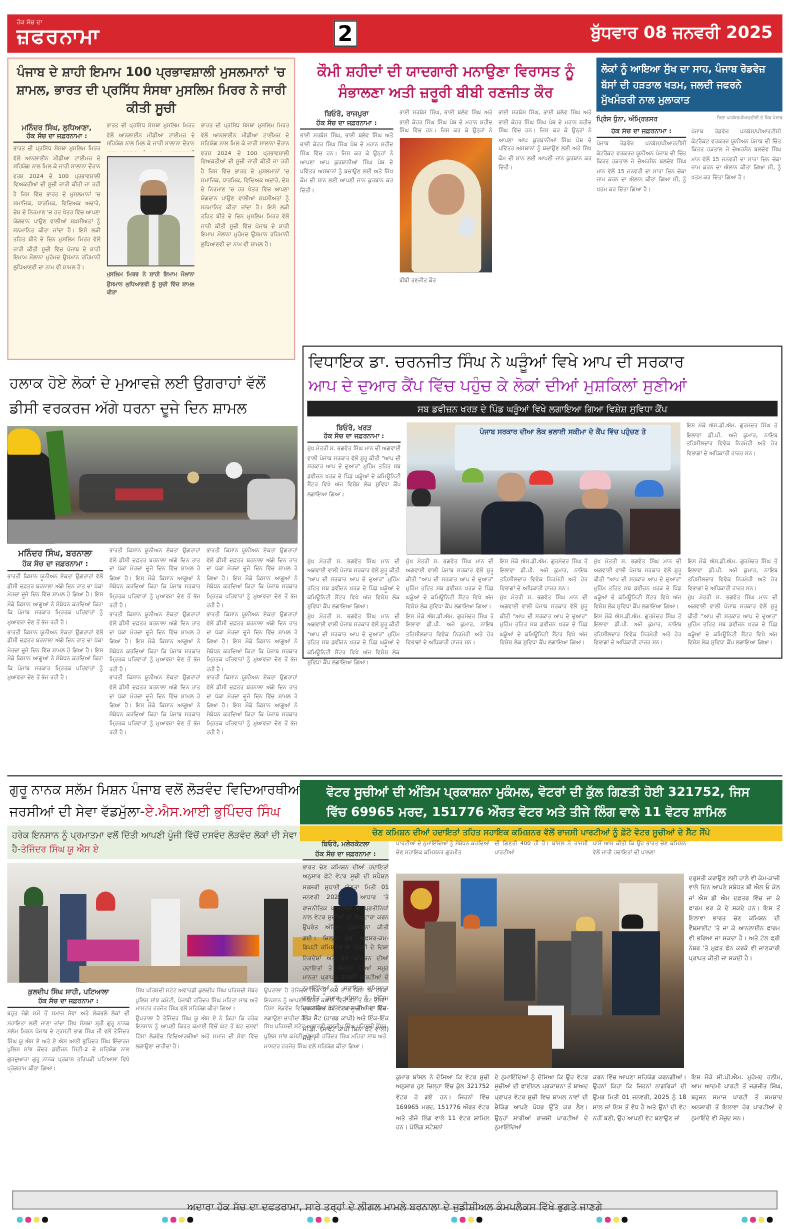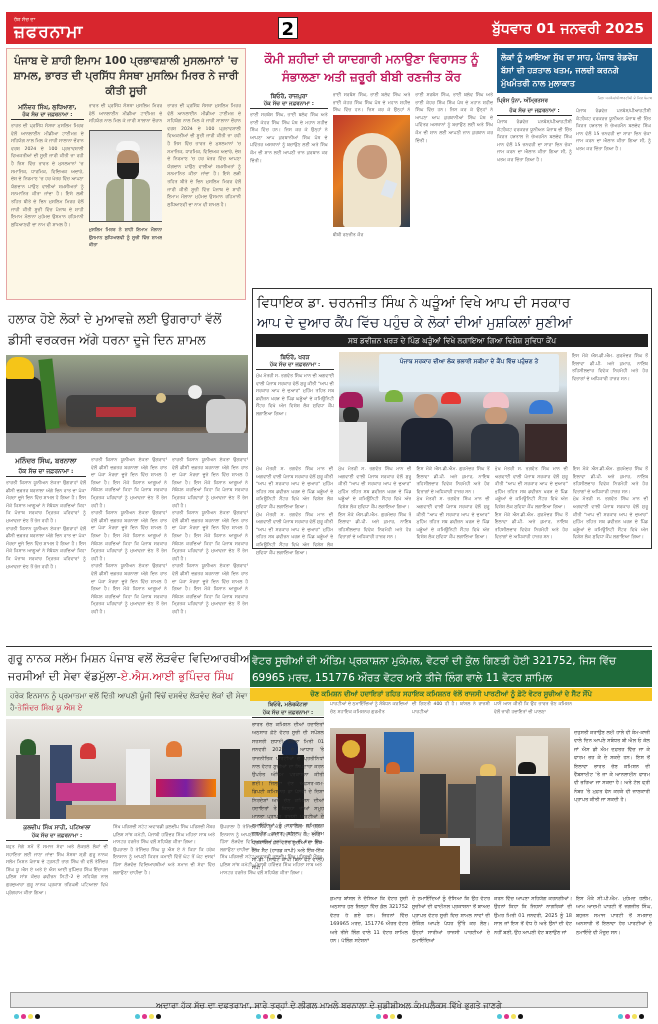--- a/index.html
+++ b/index.html
@@ -24,21 +24,21 @@
 </style>
 </head>
 <body>
 
 <div class="abs masthead">
   <div class="brand">
     <span class="tag">ਹੱਕ ਸੱਚ ਦਾ</span>
     <span class="name">ਜ਼ਫਰਨਾਮਾ</span>
   </div>
   <div class="pageno">2</div>
-  <div class="date">ਬੁੱਧਵਾਰ 01 ਜਨਵਰੀ 2025</div>
+  <div class="date">ਬੁੱਧਵਾਰ 08 ਜਨਵਰੀ 2025</div>
 </div>
 
 <div class="abs box" style="left:6px;top:48px;width:240px;height:252px;background:#fdf7e6;border-color:#e6a5a5">
   <div class="hl" style="font-size:10.5px;padding:4px 5px 4px;color:#333;text-align:center;line-height:15px">ਪੰਜਾਬ ਦੇ ਸ਼ਾਹੀ ਇਮਾਮ 100 ਪ੍ਰਭਾਵਸ਼ਾਲੀ ਮੁਸਲਮਾਨਾਂ 'ਚ ਸ਼ਾਮਲ, ਭਾਰਤ ਦੀ ਪ੍ਰਸਿੱਧ ਸੰਸਥਾ ਮੁਸਲਿਮ ਮਿਰਰ ਨੇ ਜਾਰੀ ਕੀਤੀ ਸੂਚੀ</div>
   <div style="display:flex;gap:5px;padding:0 4px">
     <div class="col" style="width:75px;height:215px">
       <div class="byline">ਮਨਿੰਦਰ ਸਿੰਘ, ਲੁਧਿਆਣਾ,</div>
       <div class="byline2">ਹੱਕ ਸੱਚ ਦਾ ਜਫ਼ਰਨਾਮਾ :</div>
       <p>ਭਾਰਤ ਦੀ ਪ੍ਰਸਿੱਧ ਸੰਸਥਾ ਮੁਸਲਿਮ ਮਿਰਰ ਵੱਲੋਂ ਆਨਲਾਈਨ ਮੀਡੀਆ ਟਾਈਮਜ਼ ਦੇ ਸਹਿਯੋਗ ਨਾਲ ਮਿਲ ਕੇ ਜਾਰੀ ਸਾਲਾਨਾ ਦੌਰਾਨ ਵਰਸ਼ 2024 ਦੇ 100 ਪ੍ਰਭਾਵਸ਼ਾਲੀ ਵਿਅਕਤੀਆਂ ਦੀ ਸੂਚੀ ਜਾਰੀ ਕੀਤੀ ਜਾ ਰਹੀ ਹੈ ਜਿਸ ਵਿੱਚ ਭਾਰਤ ਦੇ ਮੁਸਲਮਾਨਾਂ 'ਚ ਸਮਾਜਿਕ, ਧਾਰਮਿਕ, ਵਿਦਿਅਕ ਅਦਾਰੇ, ਦੇਸ਼ ਦੇ ਨਿਰਮਾਣ 'ਚ ਹਰ ਖੇਤਰ ਵਿੱਚ ਆਪਣਾ ਯੋਗਦਾਨ ਪਾਉਣ ਵਾਲੀਆਂ ਸ਼ਖ਼ਸੀਅਤਾਂ ਨੂੰ ਸਨਮਾਨਿਤ ਕੀਤਾ ਜਾਂਦਾ ਹੈ। ਇਸੇ ਲੜੀ ਤਹਿਤ ਬੀਤੇ ਦੇ ਦਿਨ ਮੁਸਲਿਮ ਮਿਰਰ ਵੱਲੋਂ ਜਾਰੀ ਕੀਤੀ ਸੂਚੀ ਵਿੱਚ ਪੰਜਾਬ ਦੇ ਸ਼ਾਹੀ ਇਮਾਮ ਮੌਲਾਨਾ ਮੁਹੰਮਦ ਉਸਮਾਨ ਰਹਿਮਾਨੀ ਲੁਧਿਆਣਵੀ ਦਾ ਨਾਮ ਵੀ ਸ਼ਾਮਲ ਹੈ।</p>
     </div>
@@ -76,39 +76,39 @@
       </div>
       <p>ਬੀਬੀ ਰਣਜੀਤ ਕੌਰ</p>
     </div>
     <div class="col" style="width:78px;height:195px">
       <p>ਭਾਈ ਸਰਬੰਸ ਸਿੰਘ, ਭਾਈ ਬਲੇਵ ਸਿੰਘ ਅਤੇ ਭਾਈ ਕੇਹਰ ਸਿੰਘ ਸਿੰਘ ਪੰਥ ਦੇ ਮਹਾਨ ਸ਼ਹੀਦ ਸਿੰਘ ਵਿੱਚ ਹਨ। ਜਿਸ ਕਰ ਕੇ ਉਨ੍ਹਾਂ ਨੇ ਆਪਣਾ ਆਪ ਕੁਰਬਾਨੀਆਂ ਸਿੰਘ ਪੰਥ ਦੇ ਪਵਿੱਤਰ ਅਸਥਾਨਾਂ ਨੂੰ ਬਚਾਉਣ ਲਈ ਅਤੇ ਸਿੱਖ ਕੌਮ ਦੀ ਸ਼ਾਨ ਲਈ ਆਪਣੀ ਜਾਨ ਕੁਰਬਾਨ ਕਰ ਦਿੱਤੀ।</p>
     </div>
   </div>
 </div>
 
 <div class="abs" style="left:497px;top:48px;width:155px;height:238px">
-  <div class="band hl" style="background:#1f5e8a;color:#fff;font-size:8.2px;line-height:13px;padding:3px 4px;text-align:left">ਲੋਕਾਂ ਨੂੰ ਆਇਆ ਸੁੱਖ ਦਾ ਸਾਹ, ਪੰਜਾਬ ਰੋਡਵੇਜ਼ ਬੱਸਾਂ ਦੀ ਹੜਤਾਲ ਖਤਮ, ਜਲਦੀ ਕਰਨਗੇ ਮੁੱਖਮੰਤਰੀ ਨਾਲ ਮੁਲਾਕਾਤ</div>
+  <div class="band hl" style="background:#1f5e8a;color:#fff;font-size:8.2px;line-height:13px;padding:3px 4px;text-align:left">ਲੋਕਾਂ ਨੂੰ ਆਇਆ ਸੁੱਖ ਦਾ ਸਾਹ, ਪੰਜਾਬ ਰੋਡਵੇਜ਼ ਬੱਸਾਂ ਦੀ ਹੜਤਾਲ ਖਤਮ, ਜਲਦੀ ਜਫਰਨੇ ਮੁੱਖਮੰਤਰੀ ਨਾਲ ਮੁਲਾਕਾਤ</div>
   <div style="display:flex;justify-content:space-between;margin-top:3px">
     <span class="byline" style="font-size:5.5px">ਪ੍ਰਿੰਸ ਧੁੰਨਾ, ਅੰਮ੍ਰਿਤਸਰ</span>
     <span style="font-size:3.6px;color:#666">ਜਿਲਾ ਪਨਬੱਸ/ਪੀਆਰਟੀਸੀ ਦੇ ਕਿਰ ਪੰਜਾਬ</span>
   </div>
   <div style="display:flex;gap:4px;margin-top:2px">
     <div class="col" style="width:75px;height:180px">
       <div class="byline2">ਹੱਕ ਸੱਚ ਦਾ ਜਫ਼ਰਨਾਮਾ :</div>
       <p>ਪੰਜਾਬ ਰੋਡਵੇਜ਼ ਪਨਬੱਸ/ਪੀਆਰਟੀਸੀ ਕੰਟਰੈਕਟ ਵਰਕਰਜ਼ ਯੂਨੀਅਨ ਪੰਜਾਬ ਦੀ ਚਿੰਤ ਕਿਰਤ ਹੜਤਾਲ ਜੋ ਚੇਅਰਮੈਨ ਬਲਦੇਵ ਸਿੰਘ ਮਾਨ ਵੱਲੋਂ 15 ਜਨਵਰੀ ਦਾ ਸਾਰਾ ਦਿਨ ਚੱਕਾ ਜਾਮ ਕਰਨ ਦਾ ਐਲਾਨ ਕੀਤਾ ਗਿਆ ਸੀ, ਨੂੰ ਖਤਮ ਕਰ ਦਿੱਤਾ ਗਿਆ ਹੈ।</p>
     </div>
     <div class="col" style="width:75px;height:180px">
       <p>ਪੰਜਾਬ ਰੋਡਵੇਜ਼ ਪਨਬੱਸ/ਪੀਆਰਟੀਸੀ ਕੰਟਰੈਕਟ ਵਰਕਰਜ਼ ਯੂਨੀਅਨ ਪੰਜਾਬ ਦੀ ਚਿੰਤ ਕਿਰਤ ਹੜਤਾਲ ਜੋ ਚੇਅਰਮੈਨ ਬਲਦੇਵ ਸਿੰਘ ਮਾਨ ਵੱਲੋਂ 15 ਜਨਵਰੀ ਦਾ ਸਾਰਾ ਦਿਨ ਚੱਕਾ ਜਾਮ ਕਰਨ ਦਾ ਐਲਾਨ ਕੀਤਾ ਗਿਆ ਸੀ, ਨੂੰ ਖਤਮ ਕਰ ਦਿੱਤਾ ਗਿਆ ਹੈ।</p>
     </div>
   </div>
 </div>
 
 <div class="abs box" style="left:252px;top:288px;width:400px;height:261px;border:1.5px solid #333">
   <div class="hl" style="font-size:13.6px;line-height:20px;padding:3px 4px 0;font-weight:normal;color:#111">ਵਿਧਾਇਕ ਡਾ. ਚਰਨਜੀਤ ਸਿੰਘ ਨੇ ਘੜੂੰਆਂ ਵਿਖੇ ਆਪ ਦੀ ਸਰਕਾਰ</div>
-  <div class="hl" style="font-size:13.6px;line-height:20px;padding:0 4px;font-weight:normal;color:#0f172a">ਆਪ ਦੇ ਦੁਆਰ ਕੈਂਪ ਵਿੱਚ ਪਹੁੰਚ ਕੇ ਲੋਕਾਂ ਦੀਆਂ ਮੁਸ਼ਕਿਲਾਂ ਸੁਣੀਆਂ</div>
+  <div class="hl" style="font-size:13.6px;line-height:20px;padding:0 4px;font-weight:normal;color:#a21caf">ਆਪ ਦੇ ਦੁਆਰ ਕੈਂਪ ਵਿੱਚ ਪਹੁੰਚ ਕੇ ਲੋਕਾਂ ਦੀਆਂ ਮੁਸ਼ਕਿਲਾਂ ਸੁਣੀਆਂ</div>
   <div class="band" style="background:#222;font-size:7.5px;line-height:13px;margin:2px 3px;font-weight:normal">ਸਬ ਡਵੀਜ਼ਨ ਖਰੜ ਦੇ ਪਿੰਡ ਘੜੂੰਆਂ ਵਿਖੇ ਲਗਾਇਆ ਗਿਆ ਵਿਸ਼ੇਸ਼ ਸੁਵਿਧਾ ਕੈਂਪ</div>
   <div style="display:flex;gap:5px;padding:3px 3px 0">
     <div class="col" style="width:78px;height:110px">
       <div class="byline">ਬਿਓਰੋ, ਖਰੜ</div>
       <div class="byline2">ਹੱਕ ਸੱਚ ਦਾ ਜਫ਼ਰਨਾਮਾ :</div>
       <p>ਮੁੱਖ ਮੰਤਰੀ ਸ. ਭਗਵੰਤ ਸਿੰਘ ਮਾਨ ਦੀ ਅਗਵਾਈ ਵਾਲੀ ਪੰਜਾਬ ਸਰਕਾਰ ਵੱਲੋਂ ਸ਼ੁਰੂ ਕੀਤੀ "ਆਪ ਦੀ ਸਰਕਾਰ ਆਪ ਦੇ ਦੁਆਰ" ਮੁਹਿੰਮ ਤਹਿਤ ਸਬ ਡਵੀਜ਼ਨ ਖਰੜ ਦੇ ਪਿੰਡ ਘੜੂੰਆਂ ਦੇ ਕਮਿਊਨਿਟੀ ਸੈਂਟਰ ਵਿਖੇ ਅੱਜ ਵਿਸ਼ੇਸ਼ ਲੋਕ ਸੁਵਿਧਾ ਕੈਂਪ ਲਗਾਇਆ ਗਿਆ।</p>
     </div>
     <div class="photo" style="width:228px;height:110px;background:linear-gradient(180deg,#e9ddc8 0%,#d7e3ea 30%,#8a8a8a 60%,#3a3a3a 100%);position:relative">
       <div style="position:absolute;left:40px;top:2px;width:180px;height:38px;background:#e4eef4;border-radius:2px;padding:3px 8px">
         <div style="font-size:5.8px;font-weight:bold;color:#1a3a6a;text-align:center;line-height:8.5px">ਪੰਜਾਬ ਸਰਕਾਰ ਦੀਆ ਲੋਕ ਭਲਾਈ ਸਕੀਮਾ ਦੇ ਕੈਂਪ ਵਿੱਚ ਪਹੁੰਚਣ ਤੇ</div>
@@ -222,21 +222,21 @@
       <p>ਉਪਰਾਲਾ ਹੈ ਤੇਜਿੰਦਰ ਸਿੰਘ ਯੂ ਐਸ ਏ ਨੇ ਕਿਹਾ ਕਿ ਹਰੇਕ ਇਨਸਾਨ ਨੂੰ ਆਪਣੀ ਕਿਰਤ ਕਮਾਈ ਵਿੱਚੋਂ ਘੱਟ ਤੋਂ ਘੱਟ ਦਸਵਾਂ ਹਿੱਸਾ ਲੋੜਵੰਦ ਵਿਦਿਆਰਥੀਆਂ ਅਤੇ ਸਮਾਜ ਦੀ ਸੇਵਾ ਵਿੱਚ ਲਗਾਉਣਾ ਚਾਹੀਦਾ ਹੈ।</p>
     </div>
     <div class="col" style="width:102px;height:150px">
       <p>ਉਪਰਾਲਾ ਹੈ ਤੇਜਿੰਦਰ ਸਿੰਘ ਯੂ ਐਸ ਏ ਨੇ ਕਿਹਾ ਕਿ ਹਰੇਕ ਇਨਸਾਨ ਨੂੰ ਆਪਣੀ ਕਿਰਤ ਕਮਾਈ ਵਿੱਚੋਂ ਘੱਟ ਤੋਂ ਘੱਟ ਦਸਵਾਂ ਹਿੱਸਾ ਲੋੜਵੰਦ ਵਿਦਿਆਰਥੀਆਂ ਅਤੇ ਸਮਾਜ ਦੀ ਸੇਵਾ ਵਿੱਚ ਲਗਾਉਣਾ ਚਾਹੀਦਾ ਹੈ।</p>
       <p>ਸਿੱਖ ਪਰਿਸ਼ਦੀ ਸਟੇਟ ਅਵਾਰਡੀ ਕੁਲਦੀਪ ਸਿੰਘ ਪਰਿਸ਼ਦੀ ਮੈਂਬਰ ਪੁਲਿਸ ਸਾਂਝ ਕਮੇਟੀ, ਪੰਜਾਬੀ ਹਰਿੰਦਰ ਸਿੰਘ ਮਹਿਤਾ ਸਾਬ ਅਤੇ ਮਾਸਟਰ ਹਰਜੋਤ ਸਿੰਘ ਵਲੋਂ ਸਹਿਯੋਗ ਕੀਤਾ ਗਿਆ।</p>
     </div>
   </div>
 </div>
 
 <div class="abs" style="left:250px;top:650px;width:402px;height:336px">
-  <div class="band hl" style="background:#1e6b3a;color:#fff;font-size:10.4px;line-height:16.5px;padding:2px 2px;text-align:left;font-weight:normal">ਵੋਟਰ ਸੂਚੀਆਂ ਦੀ ਅੰਤਿਮ ਪ੍ਰਕਾਸ਼ਨਾ ਮੁਕੰਮਲ, ਵੋਟਰਾਂ ਦੀ ਕੁੱਲ ਗਿਣਤੀ ਹੋਈ 321752, ਜਿਸ ਵਿੱਚ 69965 ਮਰਦ, 151776 ਔਰਤ ਵੋਟਰ ਅਤੇ ਤੀਜੇ ਲਿੰਗ ਵਾਲੇ 11 ਵੋਟਰ ਸ਼ਾਮਿਲ</div>
+  <div class="band hl" style="background:#1e6b3a;color:#fff;font-size:10.4px;line-height:16.5px;padding:2px 22px;text-align:left;font-weight:bold">ਵੋਟਰ ਸੂਚੀਆਂ ਦੀ ਅੰਤਿਮ ਪ੍ਰਕਾਸ਼ਨਾ ਮੁਕੰਮਲ, ਵੋਟਰਾਂ ਦੀ ਕੁੱਲ ਗਿਣਤੀ ਹੋਈ 321752, ਜਿਸ ਵਿੱਚ 69965 ਮਰਦ, 151776 ਔਰਤ ਵੋਟਰ ਅਤੇ ਤੀਜੇ ਲਿੰਗ ਵਾਲੇ 11 ਵੋਟਰ ਸ਼ਾਮਿਲ</div>
   <div style="background:#f6c623;color:#1e6b3a;font-size:6.8px;line-height:11px;padding:1px 1px;font-weight:bold;text-align:center;margin-top:1px">ਚੋਣ ਕਮਿਸ਼ਨ ਦੀਆਂ ਹਦਾਇਤਾਂ ਤਹਿਤ ਸਹਾਇਕ ਕਮਿਸ਼ਨਰ ਵੱਲੋਂ ਰਾਜਸੀ ਪਾਰਟੀਆਂ ਨੂੰ ਫ਼ੋਟੋ ਵੋਟਰ ਸੂਚੀਆਂ ਦੇ ਸੈੱਟ ਸੌਂਪੇ</div>
 </div>
 <div class="abs col" style="left:252px;top:700px;width:72px;height:286px">
   <div class="byline" style="font-size:5.5px">ਬਿਓਰੋ, ਮਲੇਰਕੋਟਲਾ</div>
   <div class="byline2">ਹੱਕ ਸੱਚ ਦਾ ਜਫ਼ਰਨਾਮਾ :</div>
   <p style="font-size:5px;line-height:8.4px;color:#333">ਭਾਰਤ ਚੋਣ ਕਮਿਸ਼ਨ ਦੀਆਂ ਹਦਾਇਤਾਂ ਅਨੁਸਾਰ ਫ਼ੋਟੋ ਵੋਟਰ ਸੂਚੀ ਦੀ ਸਪੈਸ਼ਲ ਸਰਸਰੀ ਸੁਧਾਈ ਯੋਗਤਾ ਮਿਤੀ 01 ਜਨਵਰੀ 2025 ਦੇ ਆਧਾਰ 'ਤੇ ਰਾਜਨੀਤਿਕ ਪਾਰਟੀਆਂ ਦੇ ਪ੍ਰਤੀਨਿਧਾਂ ਨਾਲ ਵੋਟਰ ਸੂਚੀਆਂ ਦਾ ਨਿਪਟਾਰਾ ਕਰਨ ਉਪਰੰਤ ਅੰਤਿਮ ਪ੍ਰਕਾਸ਼ਨਾ ਕੀਤੀ ਗਈ। ਜ਼ਿਲ੍ਹਾ ਚੋਣ ਅਫ਼ਸਰ-ਕਮ-ਡਿਪਟੀ ਕਮਿਸ਼ਨਰ ਡਾ ਪੱਲਵੀ ਦੇ ਦਿਸ਼ਾ ਨਿਰਦੇਸ਼ਾਂ ਅਤੇ ਚੋਣ ਕਮਿਸ਼ਨ ਦੀਆਂ ਹਦਾਇਤਾਂ ਤੇ ਜ਼ਿਲ੍ਹਾ ਦੀਆਂ ਸਮੂਹ ਮਾਨਤਾ ਪ੍ਰਾਪਤ ਰਾਜਸੀ ਪਾਰਟੀਆਂ ਦੇ ਨੁਮਾਇੰਦਿਆਂ ਨੂੰ ਸਹਾਇਕ ਕਮਿਸ਼ਨਰ ਗੁਰਮੀਤ ਕੁਮਾਰ ਬਾਂਸਲ ਨੇ ਅੰਤਿਮ ਪ੍ਰਕਾਸ਼ਿਤ ਫ਼ੋਟੋ ਵੋਟਰ ਸੂਚੀਆਂ ਦਾ ਇੱਕ-ਇੱਕ ਸੈੱਟ (ਹਾਰਡ ਕਾਪੀ) ਅਤੇ ਇੱਕ-ਇੱਕ ਸੀ.ਡੀ. (ਸਾਫਟ ਕਾਪੀ ਬਿਨਾ ਫੋਟੋ ਵਾਲੀ) ਸੌਂਪੀ।</p>
 </div>
 <div class="abs" style="left:330px;top:700px;width:322px;height:286px">
   <div style="display:flex;gap:4px">
     <div class="col" style="width:78px;height:26px">

